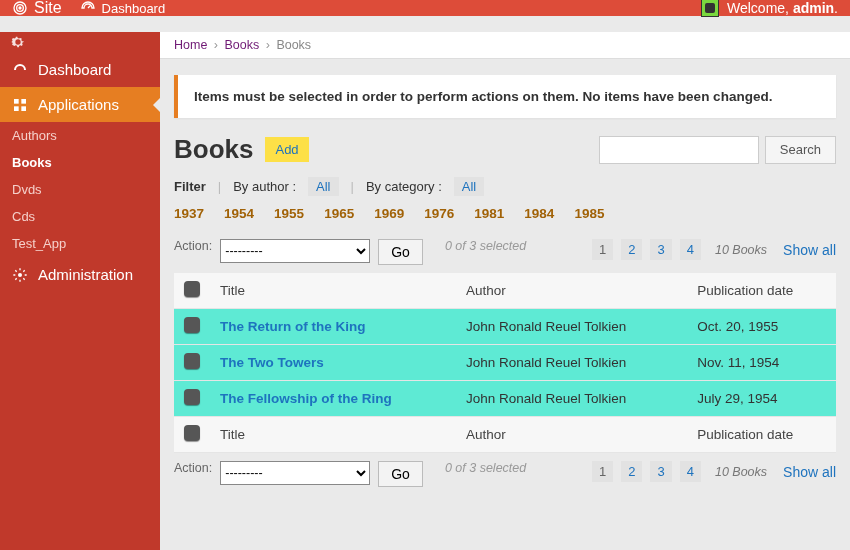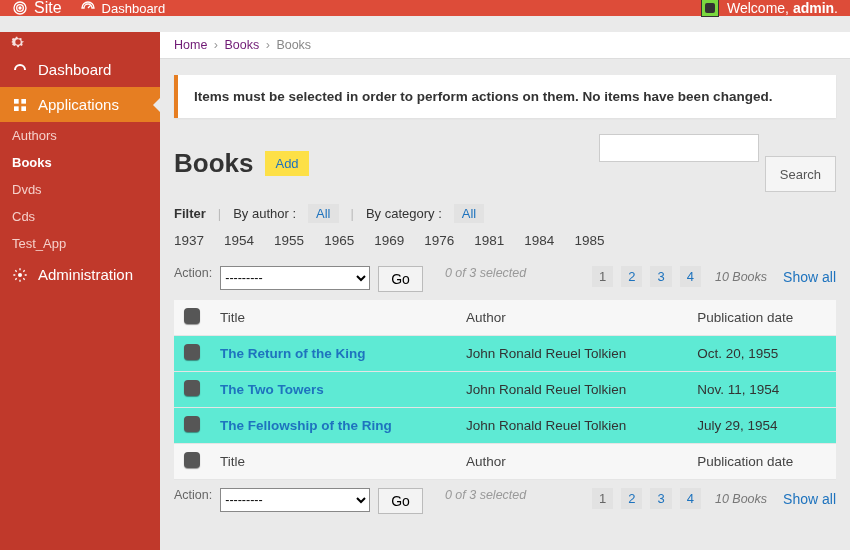--- a/index.html
+++ b/index.html
@@ -32,28 +32,28 @@
   .crumbs .sep{ color:#999; margin:0 3px;}
   .crumbs .cur{ color:#888;}
 
   .msgbox { margin:16px 14px; background:#fff; border-left:4px solid #e67e22; padding:14px 16px; font-weight:600; color:#333; font-size:13.5px; box-shadow:0 1px 2px rgba(0,0,0,0.05);}
 
   .heading-row { display:flex; align-items:center; padding:0 14px; margin-top:6px;}
   .heading-row h1 { font-size:26px; font-weight:600; color:#333;}
   .add-btn { margin-left:12px; background:#fde047; color:#1e73be; border:none; padding:5px 10px; font-size:13px; cursor:pointer;}
   .search-group { margin-left:auto; display:flex; gap:6px;}
   .search-group input { width:160px; height:28px; border:1px solid #ccc; padding:0 6px; font-size:13px;}
-  .search-group button { height:36px; padding:0 14px; background:#f5f5f5; border:1px solid #ccc; font-size:13px; color:#555; cursor:pointer;margin-top:22px;}
+  .search-group button { height:28px; padding:0 14px; background:#f5f5f5; border:1px solid #ccc; font-size:13px; color:#555; cursor:pointer;}
 
   .filter-row { padding:12px 14px 4px; display:flex; align-items:center; gap:12px; font-size:13px; color:#333; flex-wrap:wrap;}
   .filter-row .lbl{ font-weight:600;}
   .filter-row .bar{ color:#bbb;}
   .pill { display:inline-block; padding:2px 8px; background:#e2e2e2; color:#1e73be;}
   .year-row { padding:6px 14px 10px; display:flex; gap:20px; font-size:13.5px;}
-  .year-row a { color:#404040; cursor:pointer;}
+  .year-row a { color:#a16207; cursor:pointer;font-weight:bold;}
 
   .action-bar { padding:8px 14px; display:flex; align-items:flex-start; gap:8px; font-size:12.5px; color:#666;}
   .action-bar select { height:24px; border:1px solid #888; font-size:12.5px; min-width:150px; background:#fff;}
   .action-bar .go { height:26px; padding:0 12px; background:#f3f3f3; border:1px solid #bbb; cursor:pointer; font-size:14px;}
   .action-bar .selcount { color:#999; margin-left:14px;font-style:italic;}
   .pager { margin-left:auto; display:flex; align-items:center; gap:8px;}
   .pg { display:inline-block; min-width:20px; text-align:center; padding:3px 7px; background:#e2e2e2; color:#1e73be; font-size:13px; cursor:pointer;}
   .pg.cur { color:#666; }
   .count { color:#777; font-style:italic; font-size:12.5px; margin-left:6px;}
   .showall { color:#1e73be; font-size:14px; margin-left:8px; cursor:pointer;}

